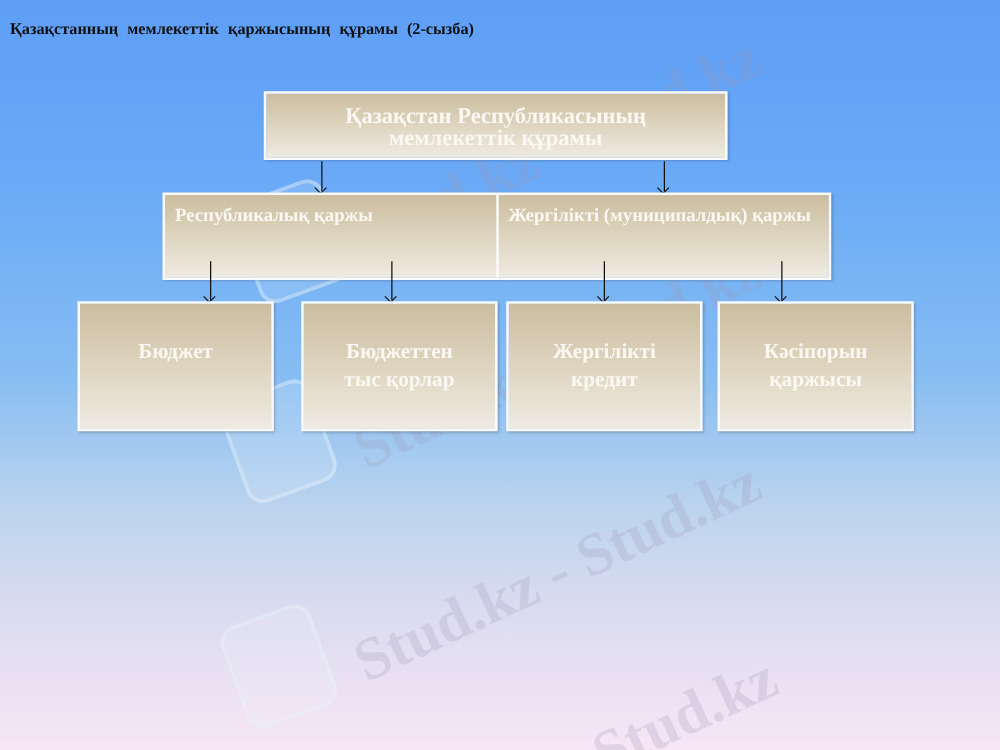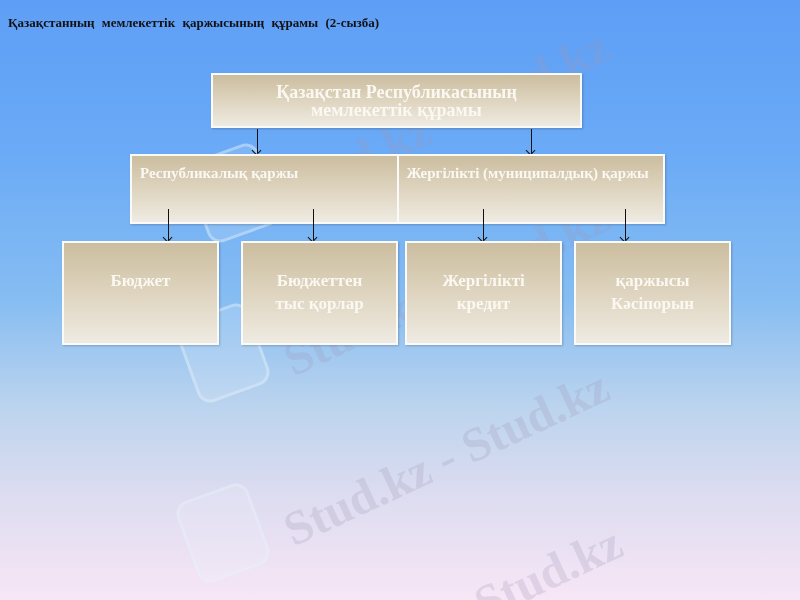--- a/index.html
+++ b/index.html
@@ -70,15 +70,15 @@
 </div>
 <div class="box leaf" style="left:241px;">
   <div>Бюджеттен</div>
   <div>тыс қорлар</div>
 </div>
 <div class="box leaf" style="left:405px;">
   <div>Жергілікті</div>
   <div>кредит</div>
 </div>
 <div class="box leaf" style="left:574px;">
+  <div>Кәсіпорын</div>
   <div>қаржысы</div>
-  <div>Кәсіпорын</div>
 </div>
 
 </body></html>

